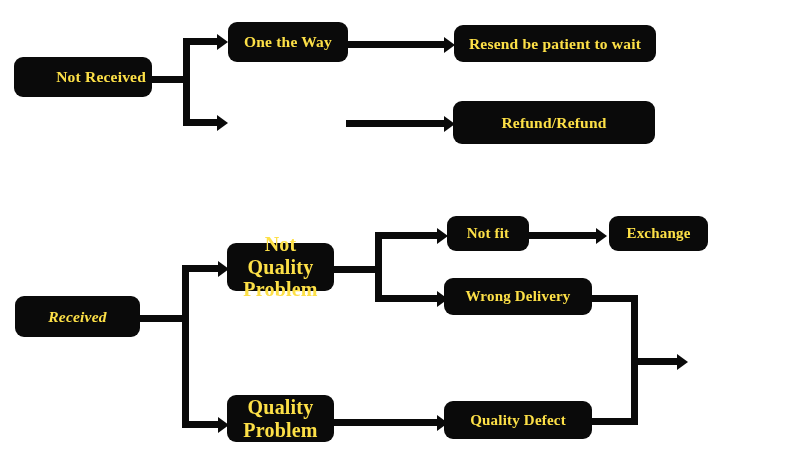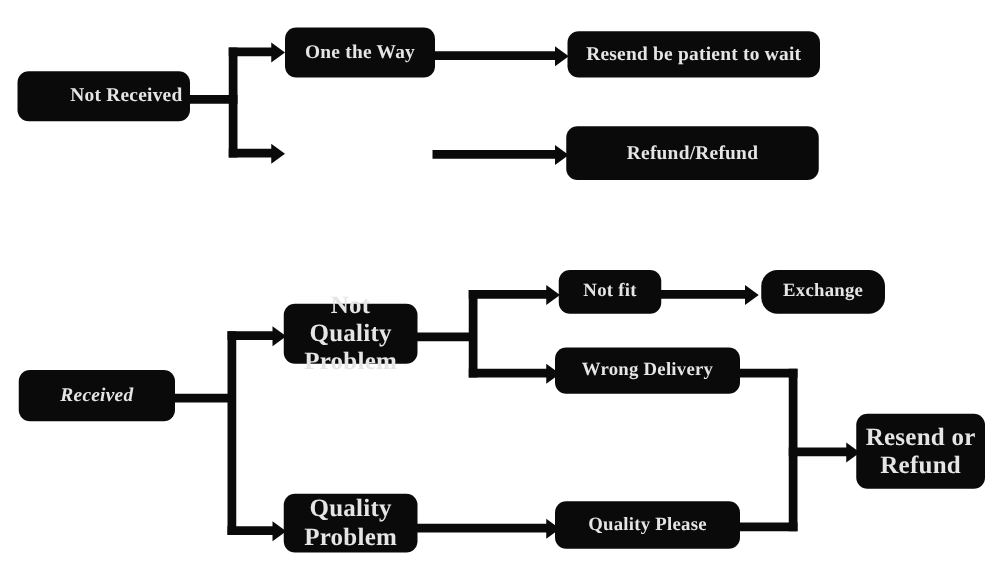--- a/index.html
+++ b/index.html
@@ -11,21 +11,21 @@
     position: relative;
     width: 800px;
     height: 464px;
     background: #ffffff;
     overflow: hidden;
     font-family: "Liberation Serif", "DejaVu Serif", serif;
   }
   .node {
     position: absolute;
     background: #0a0a0a;
-    color: #e5e5e5;
+    color: #fde047;
     border-radius: 9px;
     display: flex;
     align-items: center;
     justify-content: center;
     text-align: center;
     font-weight: bold;
     line-height: 1.12;
     letter-spacing: 0.2px;
     box-sizing: border-box;
     padding: 2px 6px;
@@ -133,30 +133,26 @@
 
   <div class="node f16" style="left:227px; top:395px; width:107px; height:47px;">
     <span>Quality
 Problem</span>
   </div>
 
   <div class="node f17" style="left:447px; top:216px; width:82px; height:35px;">
     <span>Not fit</span>
   </div>
 
-  <div class="node f17" style="left:609px; top:216px; width:99px; height:35px;border-radius:13px;">
+  <div class="node f17" style="left:609px; top:216px; width:99px; height:35px;">
     <span>Exchange</span>
   </div>
 
   <div class="node f17" style="left:444px; top:278px; width:148px; height:37px;">
     <span>Wrong Delivery</span>
   </div>
 
   <div class="node f17" style="left:444px; top:401px; width:148px; height:38px;">
-    <span>Quality Please</span>
+    <span>Quality Defect</span>
   </div>
 
-  <div class="node f16" style="left:685px; top:331px; width:103px; height:60px;">
-    <span>Resend or
-Refund</span>
-  </div>
 
 </div>
 
 </body></html>

